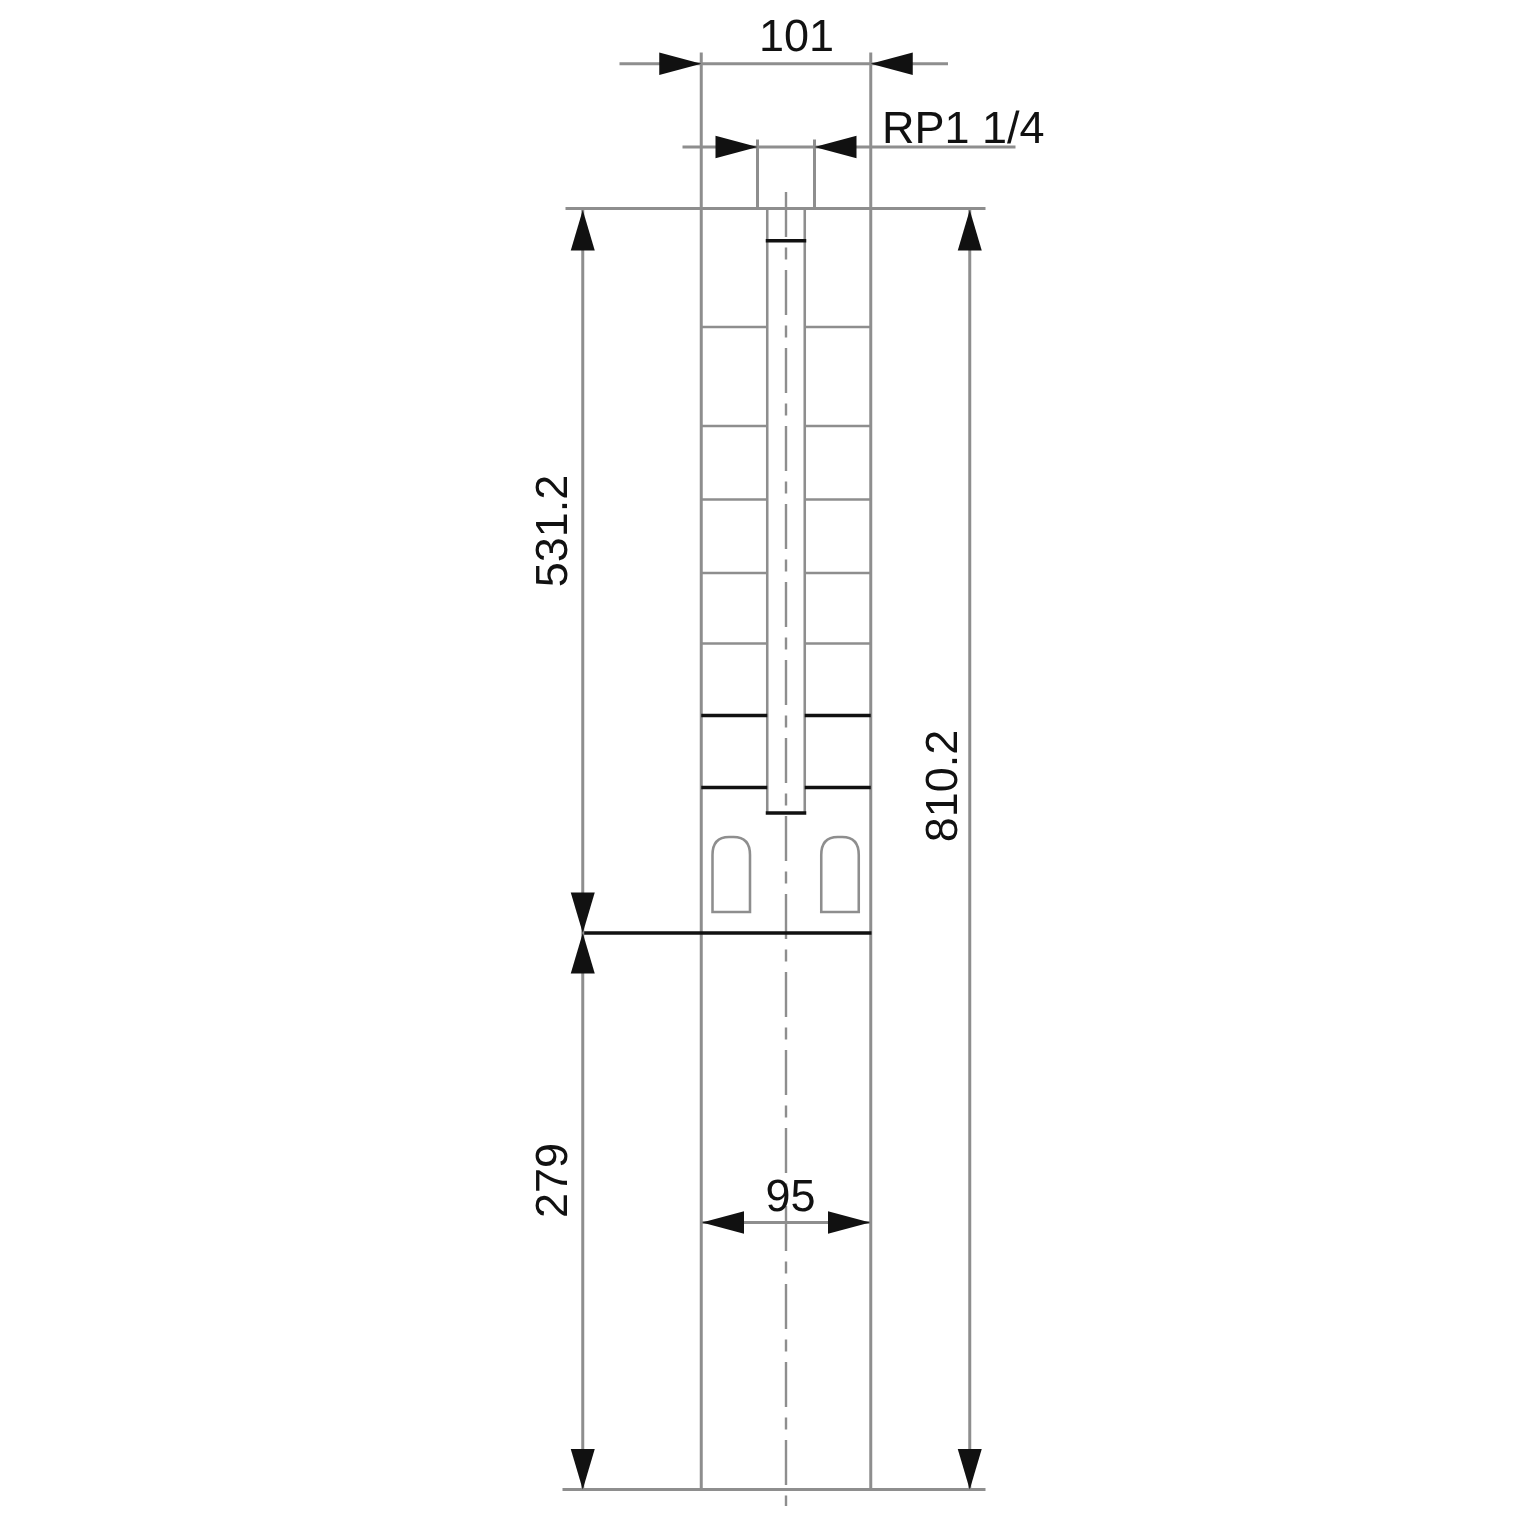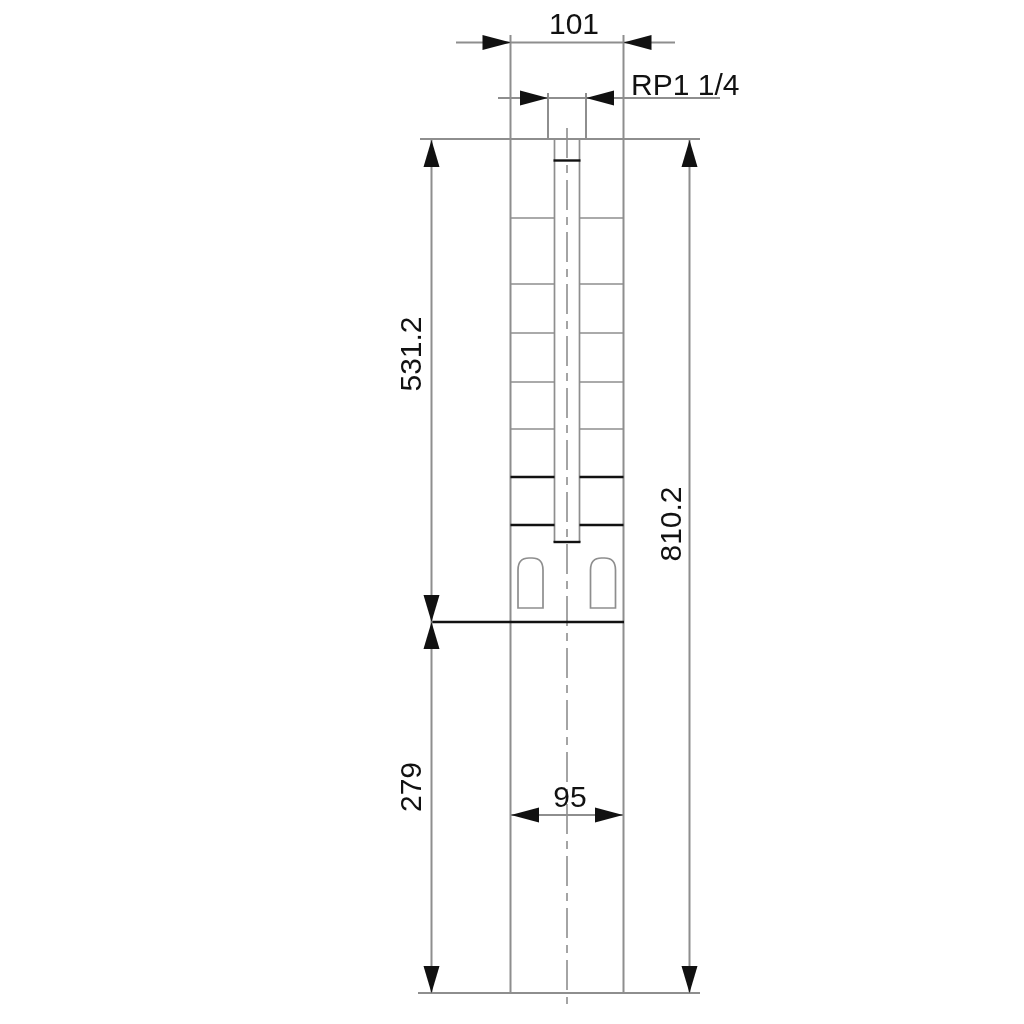--- a/index.html
+++ b/index.html
@@ -1,20 +1,19 @@
 <!DOCTYPE html>
 <html style="--bg: #ffffff; --line-gray: #8e8e8e; --line-black: #111111;"><head>
 <meta charset="utf-8">
 <style>
   html,body{margin:0;padding:0;background:#fff;}
   .page{
     width:972px;height:1024px;position:relative;
     background:var(--bg,#fff);
     font-family:"Liberation Sans", sans-serif;
-    padding-left:43px;
   }
   svg{display:block;}
   
   .g  { stroke:var(--line-gray,#8e8e8e); stroke-width:2;   fill:none; }
   .gt { stroke:var(--line-gray,#8e8e8e); stroke-width:1.7; fill:none; }
   .k  { stroke:var(--line-black,#111111); stroke-width:2.4; fill:none; }
   .cl { stroke:var(--line-gray,#8e8e8e); stroke-width:1.6; fill:none;
         stroke-dasharray:30 7 8 7; }
   .arr{ fill:var(--line-black,#111111); stroke:none; }
   text{

